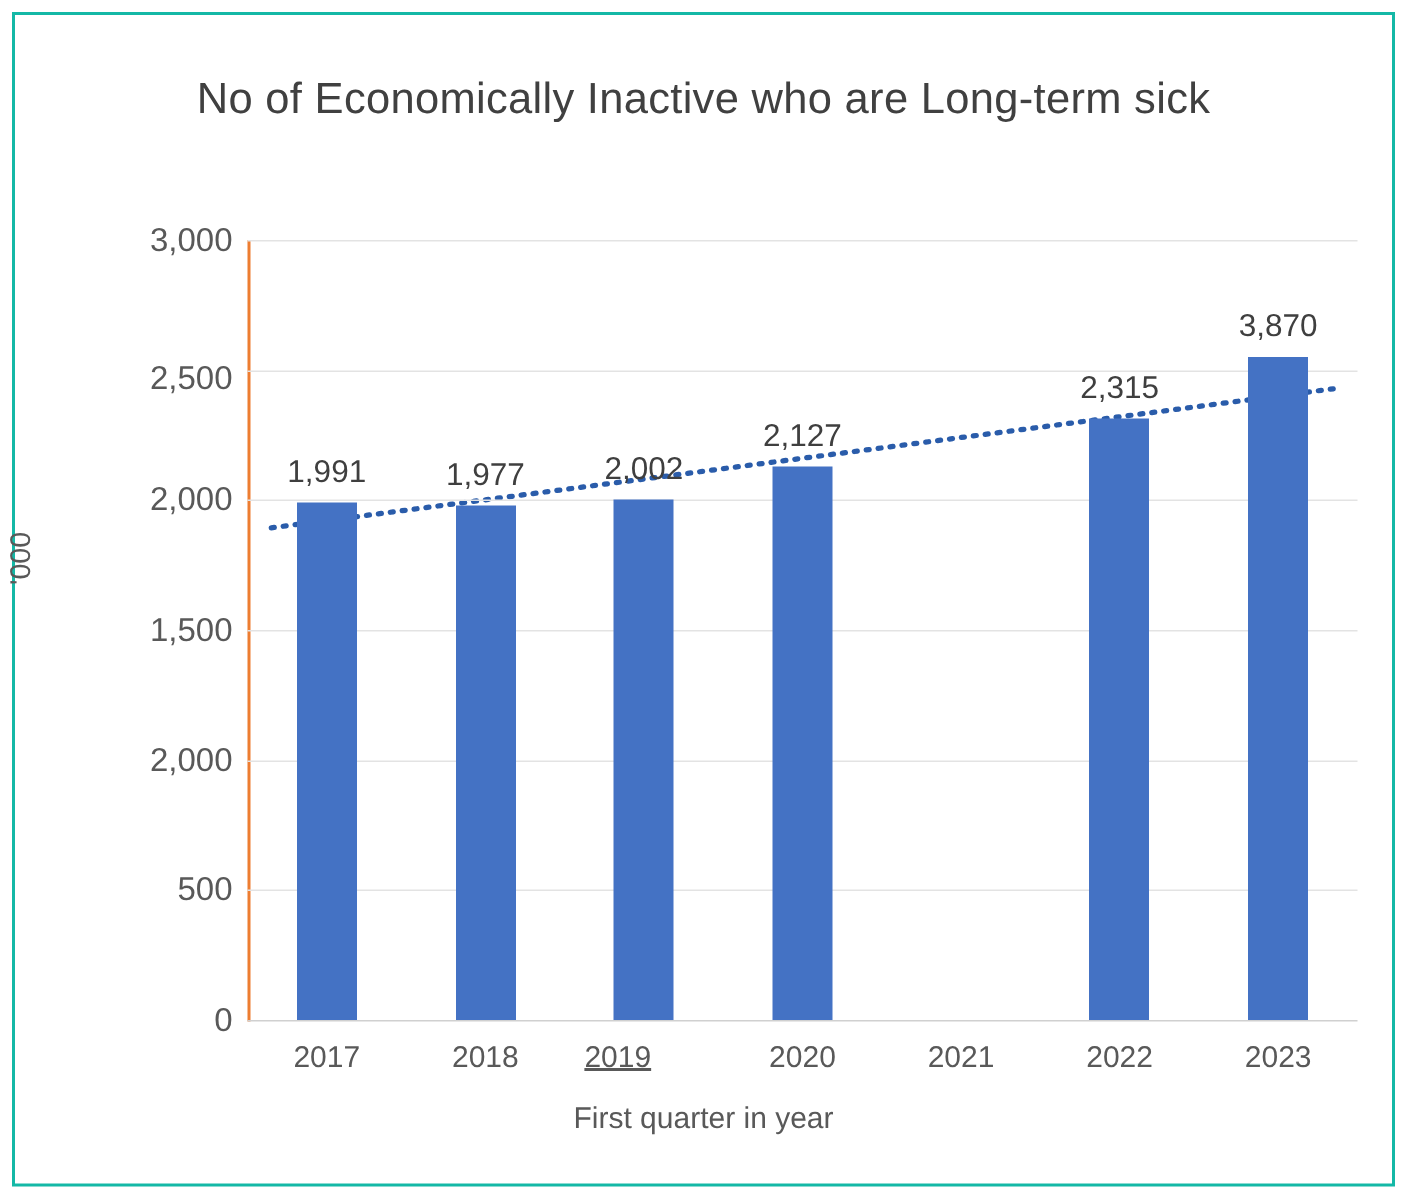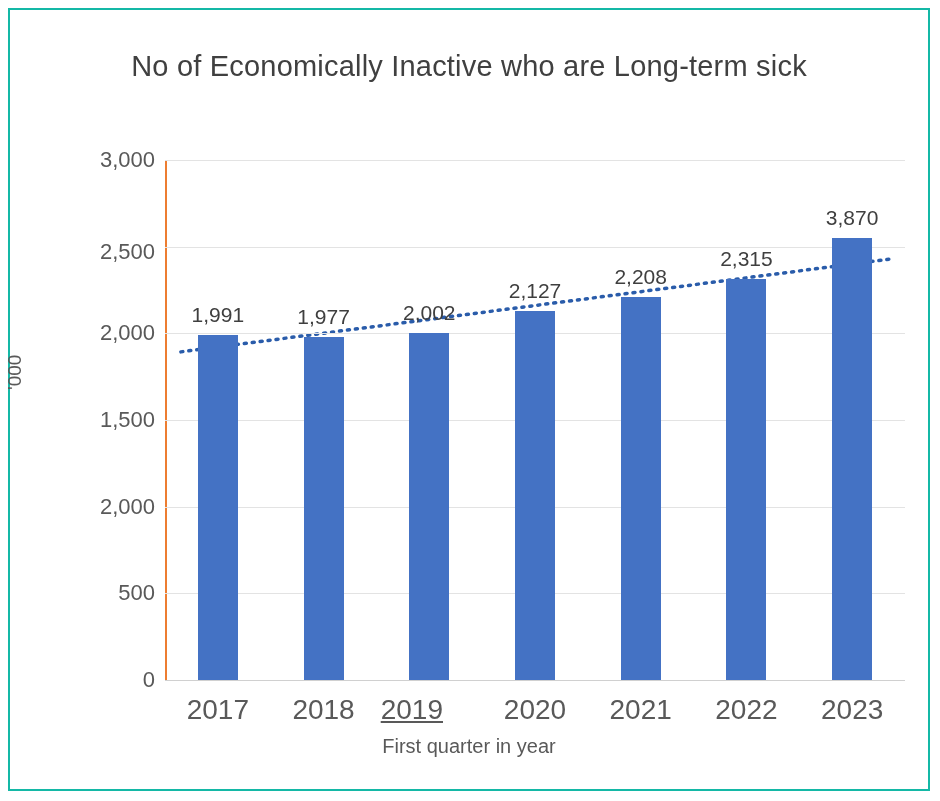--- a/index.html
+++ b/index.html
@@ -120,21 +120,21 @@
     left: 50%;
     transform: translateX(-50%);
     font-size: 21px;
     color: #3f3f3f;
     white-space: nowrap;
   }
   .xtick {
     position: absolute;
     top: 684px;
     text-align: center;
-    font-size: 28px;
+    font-size: 20px;
     color: #595959;
   }
   #trend-svg {
     position: absolute;
     left: 0;
     top: 0;
     width: 740px;
     height: 520px;
     overflow: visible;
   }
@@ -179,24 +179,20 @@
         <div class="bar-label" style="bottom: 350.68px;">1,977</div>
       </div>
       <div class="bar-slot" style="left: 211.429px; width: 105.714px;">
         <div class="bar" style="height: 347.013px; background: rgb(68, 114, 196);"></div>
         <div class="bar-label" style="bottom: 355.013px;">2,002</div>
       </div>
       <div class="bar-slot" style="left: 317.143px; width: 105.714px;">
         <div class="bar" style="height: 368.68px; background: rgb(68, 114, 196);"></div>
         <div class="bar-label" style="bottom: 376.68px;">2,127</div>
       </div>
-      <div class="bar-slot" style="left: 422.857px; width: 105.714px;">
-        <div class="bar" style="height: 382.72px; background: rgb(68, 114, 196);"></div>
-        <div class="bar-label" style="bottom: 390.72px;">2,208</div>
-      </div>
       <div class="bar-slot" style="left: 528.571px; width: 105.714px;">
         <div class="bar" style="height: 401.267px; background: rgb(68, 114, 196);"></div>
         <div class="bar-label" style="bottom: 409.267px;">2,315</div>
       </div>
       <div class="bar-slot" style="left: 634.286px; width: 105.714px;">
         <div class="bar" style="height: 442px; background: rgb(68, 114, 196);"></div>
         <div class="bar-label" style="bottom: 450px;">3,870</div>
       </div>
     </div>
 

